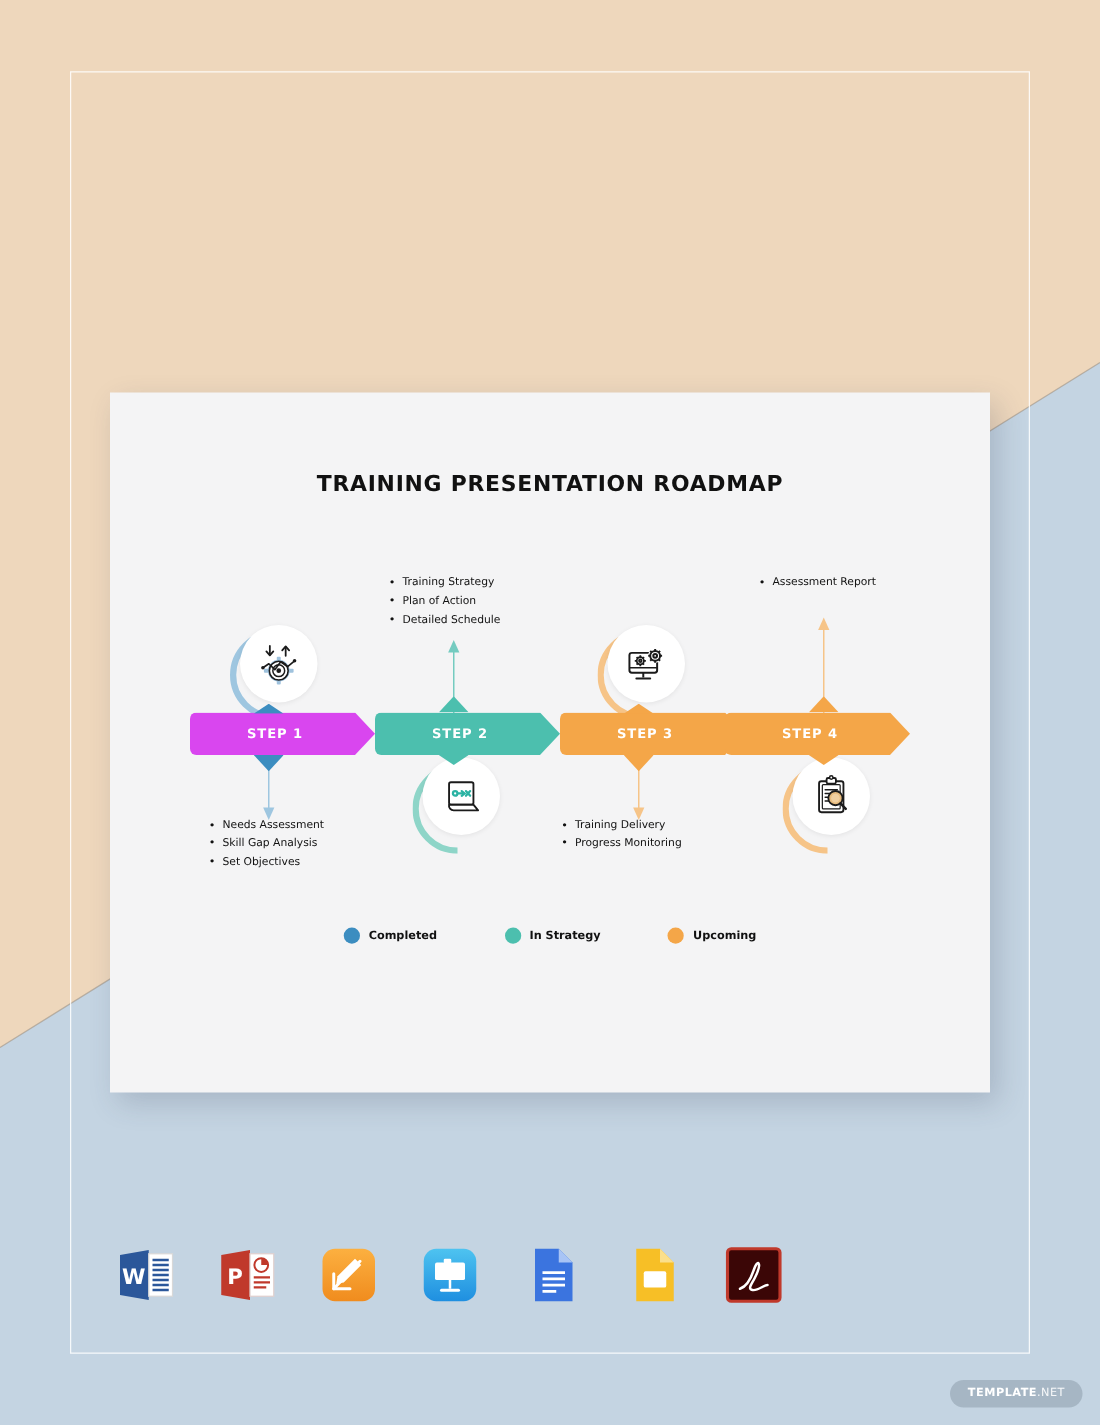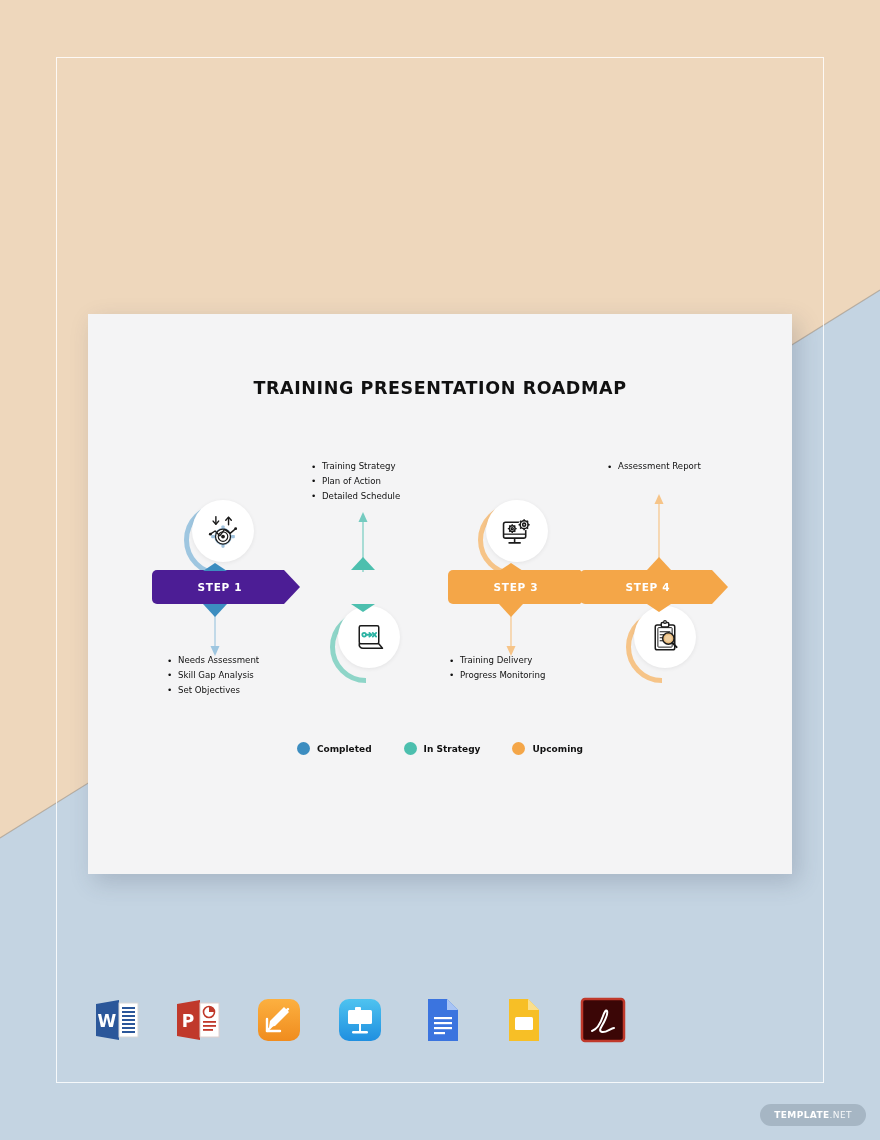--- a/index.html
+++ b/index.html
@@ -147,21 +147,21 @@
   }
 
   
   #legend {
     position: absolute;
     left: 0;
     right: 0;
     top: 428px;
     display: flex;
     justify-content: center;
-    gap: 32px;
+    gap: 54px;
     align-items: center;
   }
   .legend-item { display: flex; align-items: center; gap: 7px; }
   .legend-dot { width: 13px; height: 13px; border-radius: 50%; }
   .legend-label {
     font-size: 9px;
     color: #111;
     font-weight: 600;
     font-family: "DejaVu Sans", sans-serif;
   }
@@ -350,26 +350,29 @@
           </g>
           <circle cx="28.5" cy="26" r="7.6" fill="#e8bc7e" stroke="#1b1b1b" stroke-width="2"></circle>
           <circle cx="28.5" cy="26" r="4.6" fill="#f2d3a6" opacity="0.85"></circle>
           <line x1="33.8" y1="31.6" x2="39.5" y2="37.5" stroke="#1b1b1b" stroke-width="2.6" stroke-linecap="round"></line>
         </svg>
       </div>
     </div>
 
     <div id="track">
 
-      <div class="chev" style="left:0; background:#4c1d95;">
+      <div class="chev" style="left:0; background:#d946ef;">
         <span>STEP 1</span>
       </div>
       <div class="notch down" style="left:51px; top:34px; background:#3c8dc0;"></div>
       <div style="position:absolute;left:51px;top:-7px;width:24px;height:8px;background:#3c8dc0;clip-path:polygon(50% 0,100% 100%,0 100%);"></div>
 
+      <div class="chev" style="left:148px; background:#4cbfae;">
+        <span>STEP 2</span>
+      </div>
       <div class="notch up" style="left:199px; top:-13px; background:#4cbfae;"></div>
       <div style="position:absolute;left:199px;top:34px;width:24px;height:8px;background:#4cbfae;clip-path:polygon(0 0,100% 0,50% 100%);"></div>
 
       <div class="chev" style="left:296px; background:#f4a648;">
         <span>STEP 3</span>
       </div>
       <div class="notch down" style="left:347px; top:34px; background:#f4a648;"></div>
       <div style="position:absolute;left:347px;top:-7px;width:24px;height:8px;background:#f4a648;clip-path:polygon(50% 0,100% 100%,0 100%);"></div>
 
       <div class="chev" style="left:428px; background:#f4a648;">

